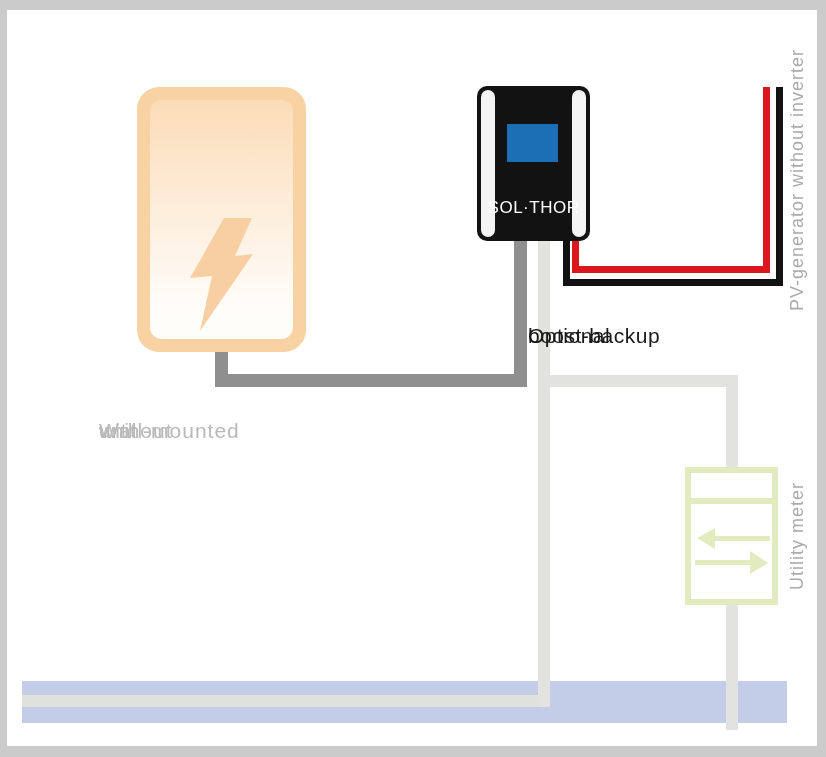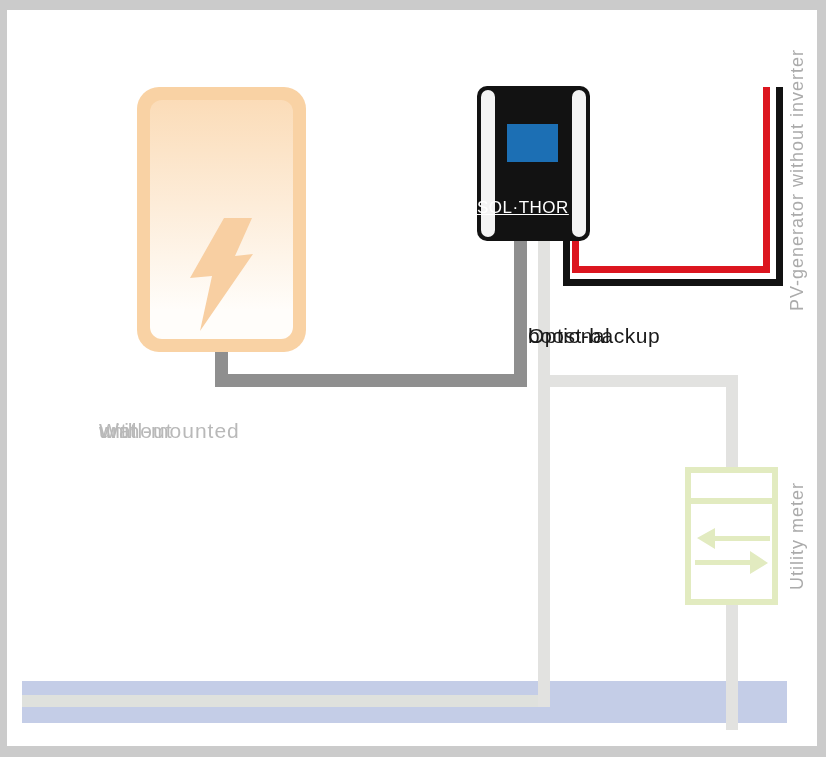--- a/index.html
+++ b/index.html
@@ -51,22 +51,22 @@
   .bolt-svg { left:53px; top:131px; width:63px; height:115px; }
   .bolt-shape { fill:var(--c-bolt); }
 
   
   .device { left:477px; top:86px; width:113px; height:155px; background:var(--c-device-body); border-radius:10px; }
   .device-strip { top:4px; width:14px; height:147px; border-radius:7px; background:var(--c-device-strip); }
   .device-strip.left  { left:4px; }
   .device-strip.right { right:4px; }
   .device-screen { left:30px; top:38px; width:51px; height:38px; background:var(--c-screen); }
   .device-label {
-    left:0; right:0; top:112px; text-align:left;
-    color:#ffffff; font-size:17px; letter-spacing:0.5px; font-weight:400;text-decoration:underline;
+    left:0; right:0; top:112px; text-align:center;
+    color:#ffffff; font-size:17px; letter-spacing:0.5px; font-weight:400;
   }
 
   
   .meter { left:685px; top:467px; width:93px; height:138px; background:#ffffff; border:6px solid var(--c-meter-green); }
   .meter-top { left:0; top:0; width:81px; height:31px; border-bottom:6px solid var(--c-meter-green); }
   .meter-arrows { left:4px; top:53px; width:75px; height:50px; }
   .meter-arrow { fill:var(--c-meter-green); }
 
   
   .wall-label {

